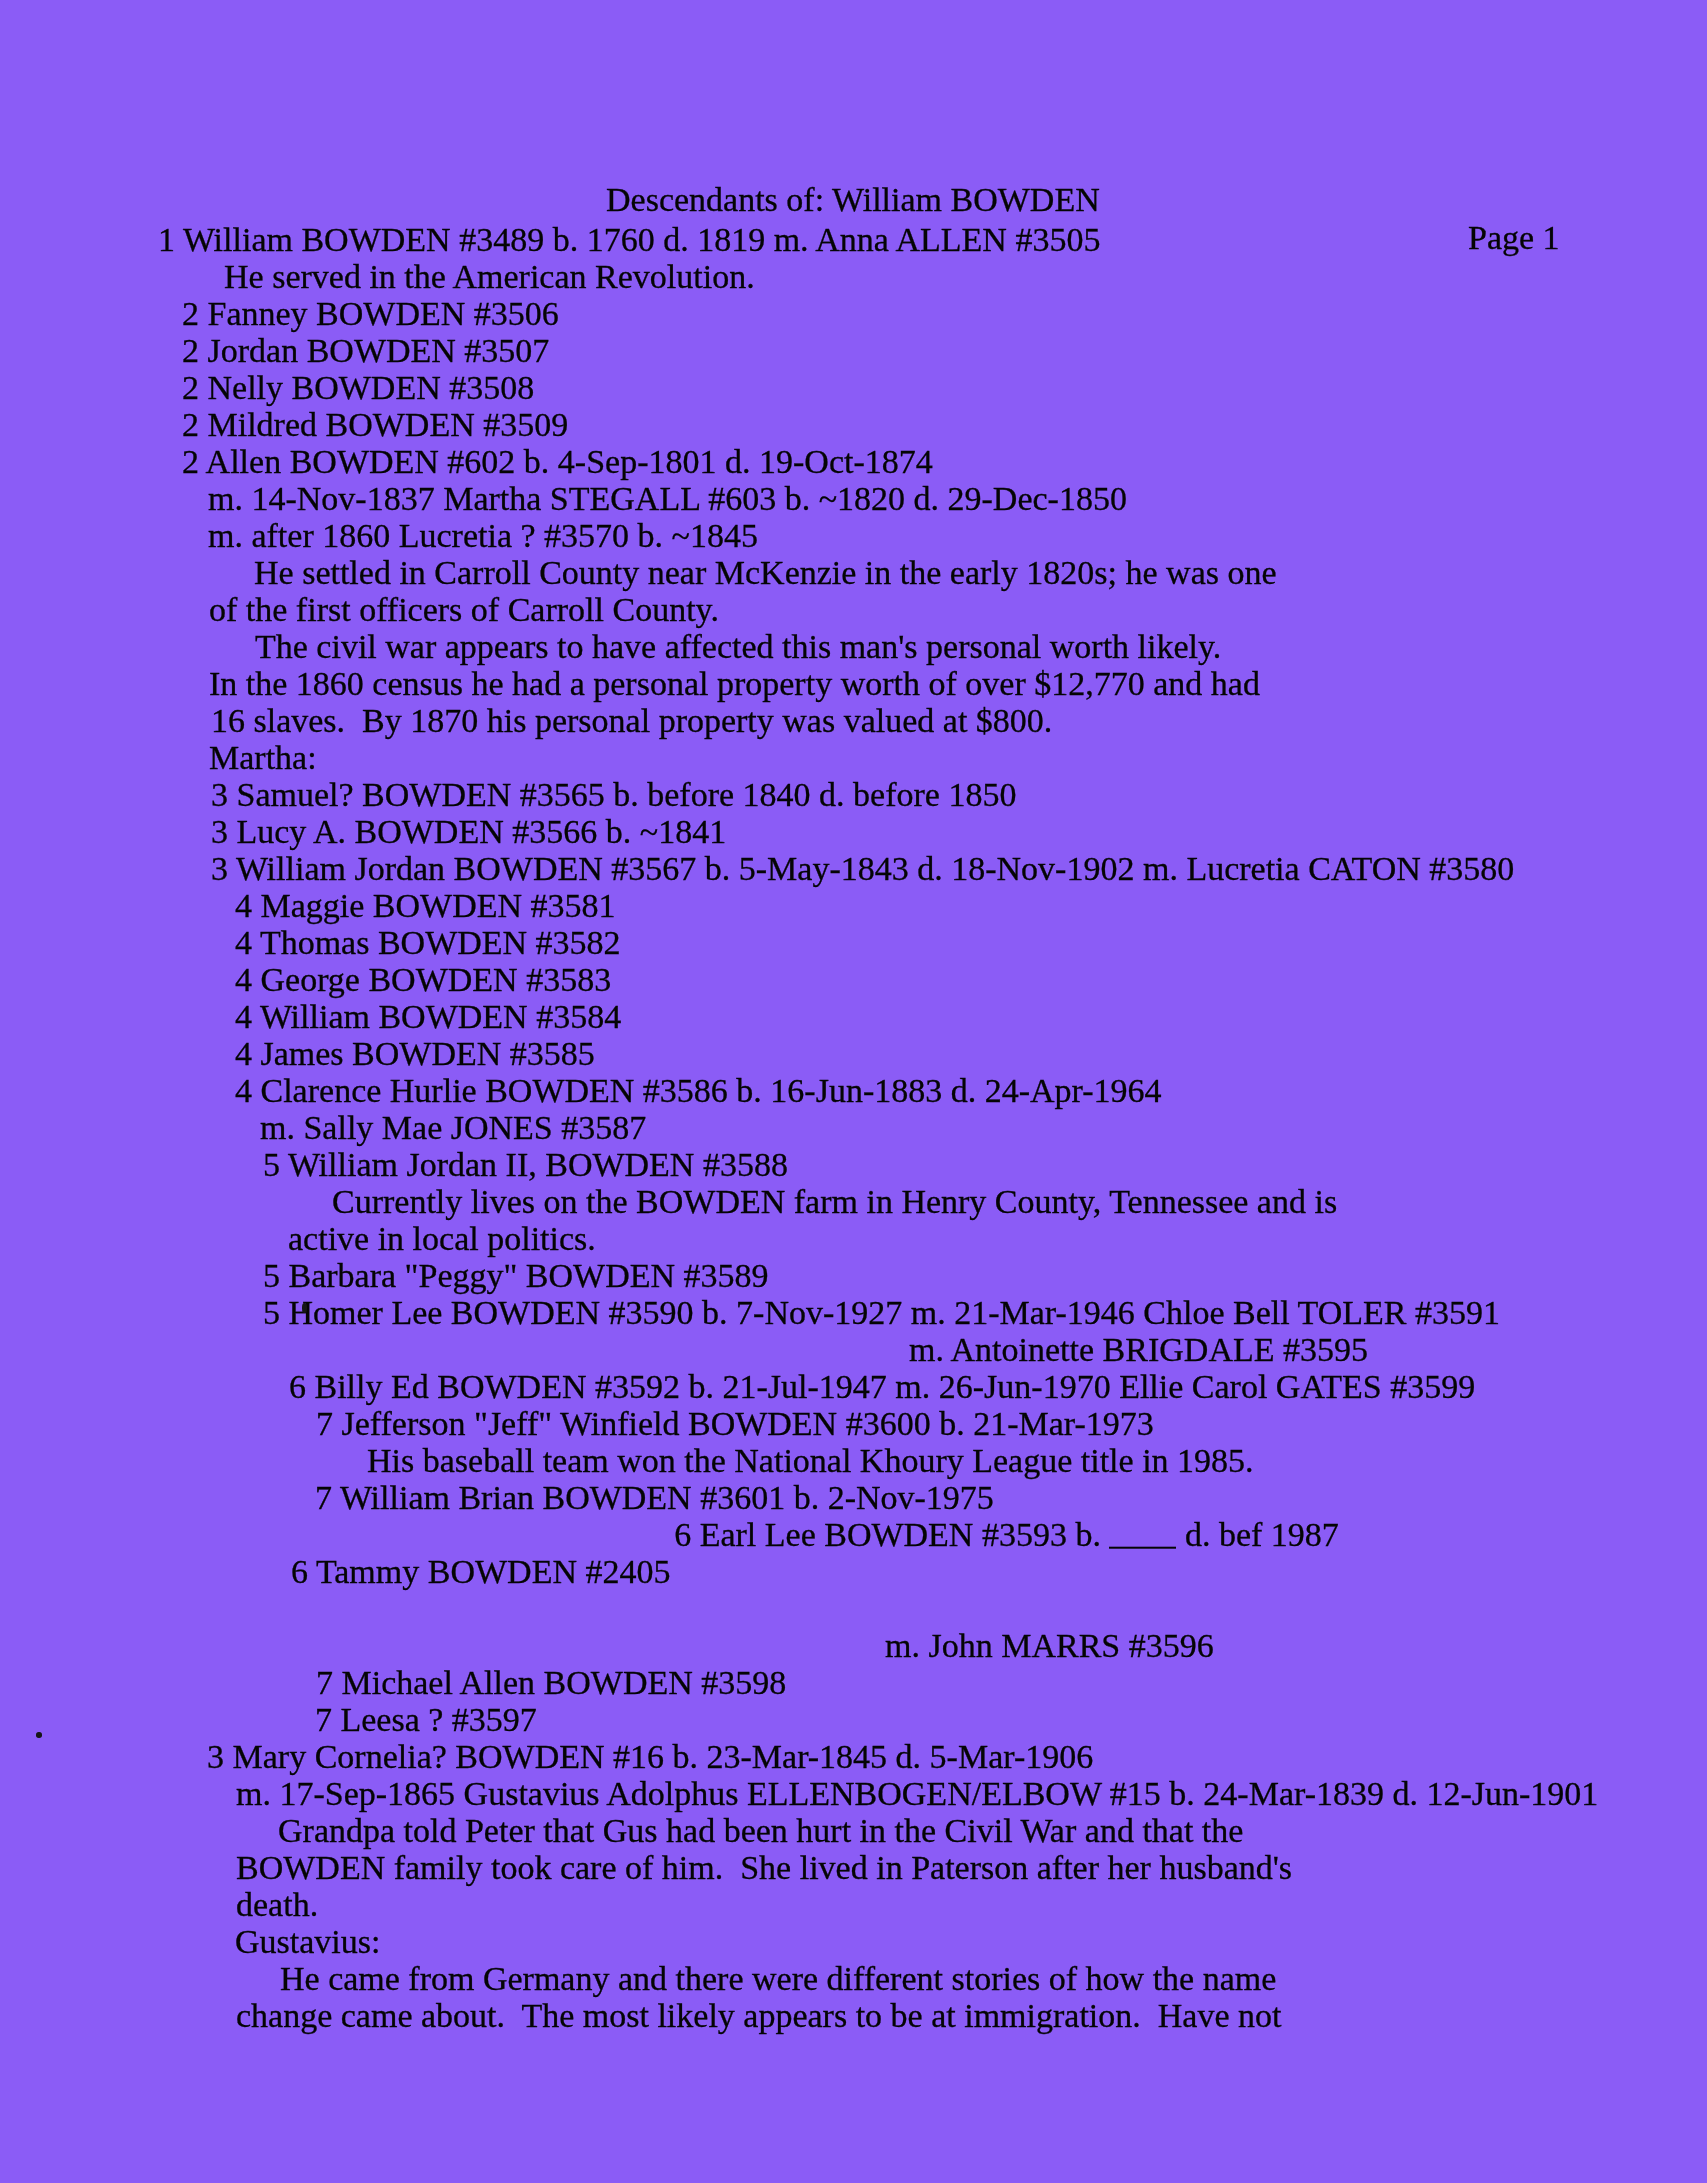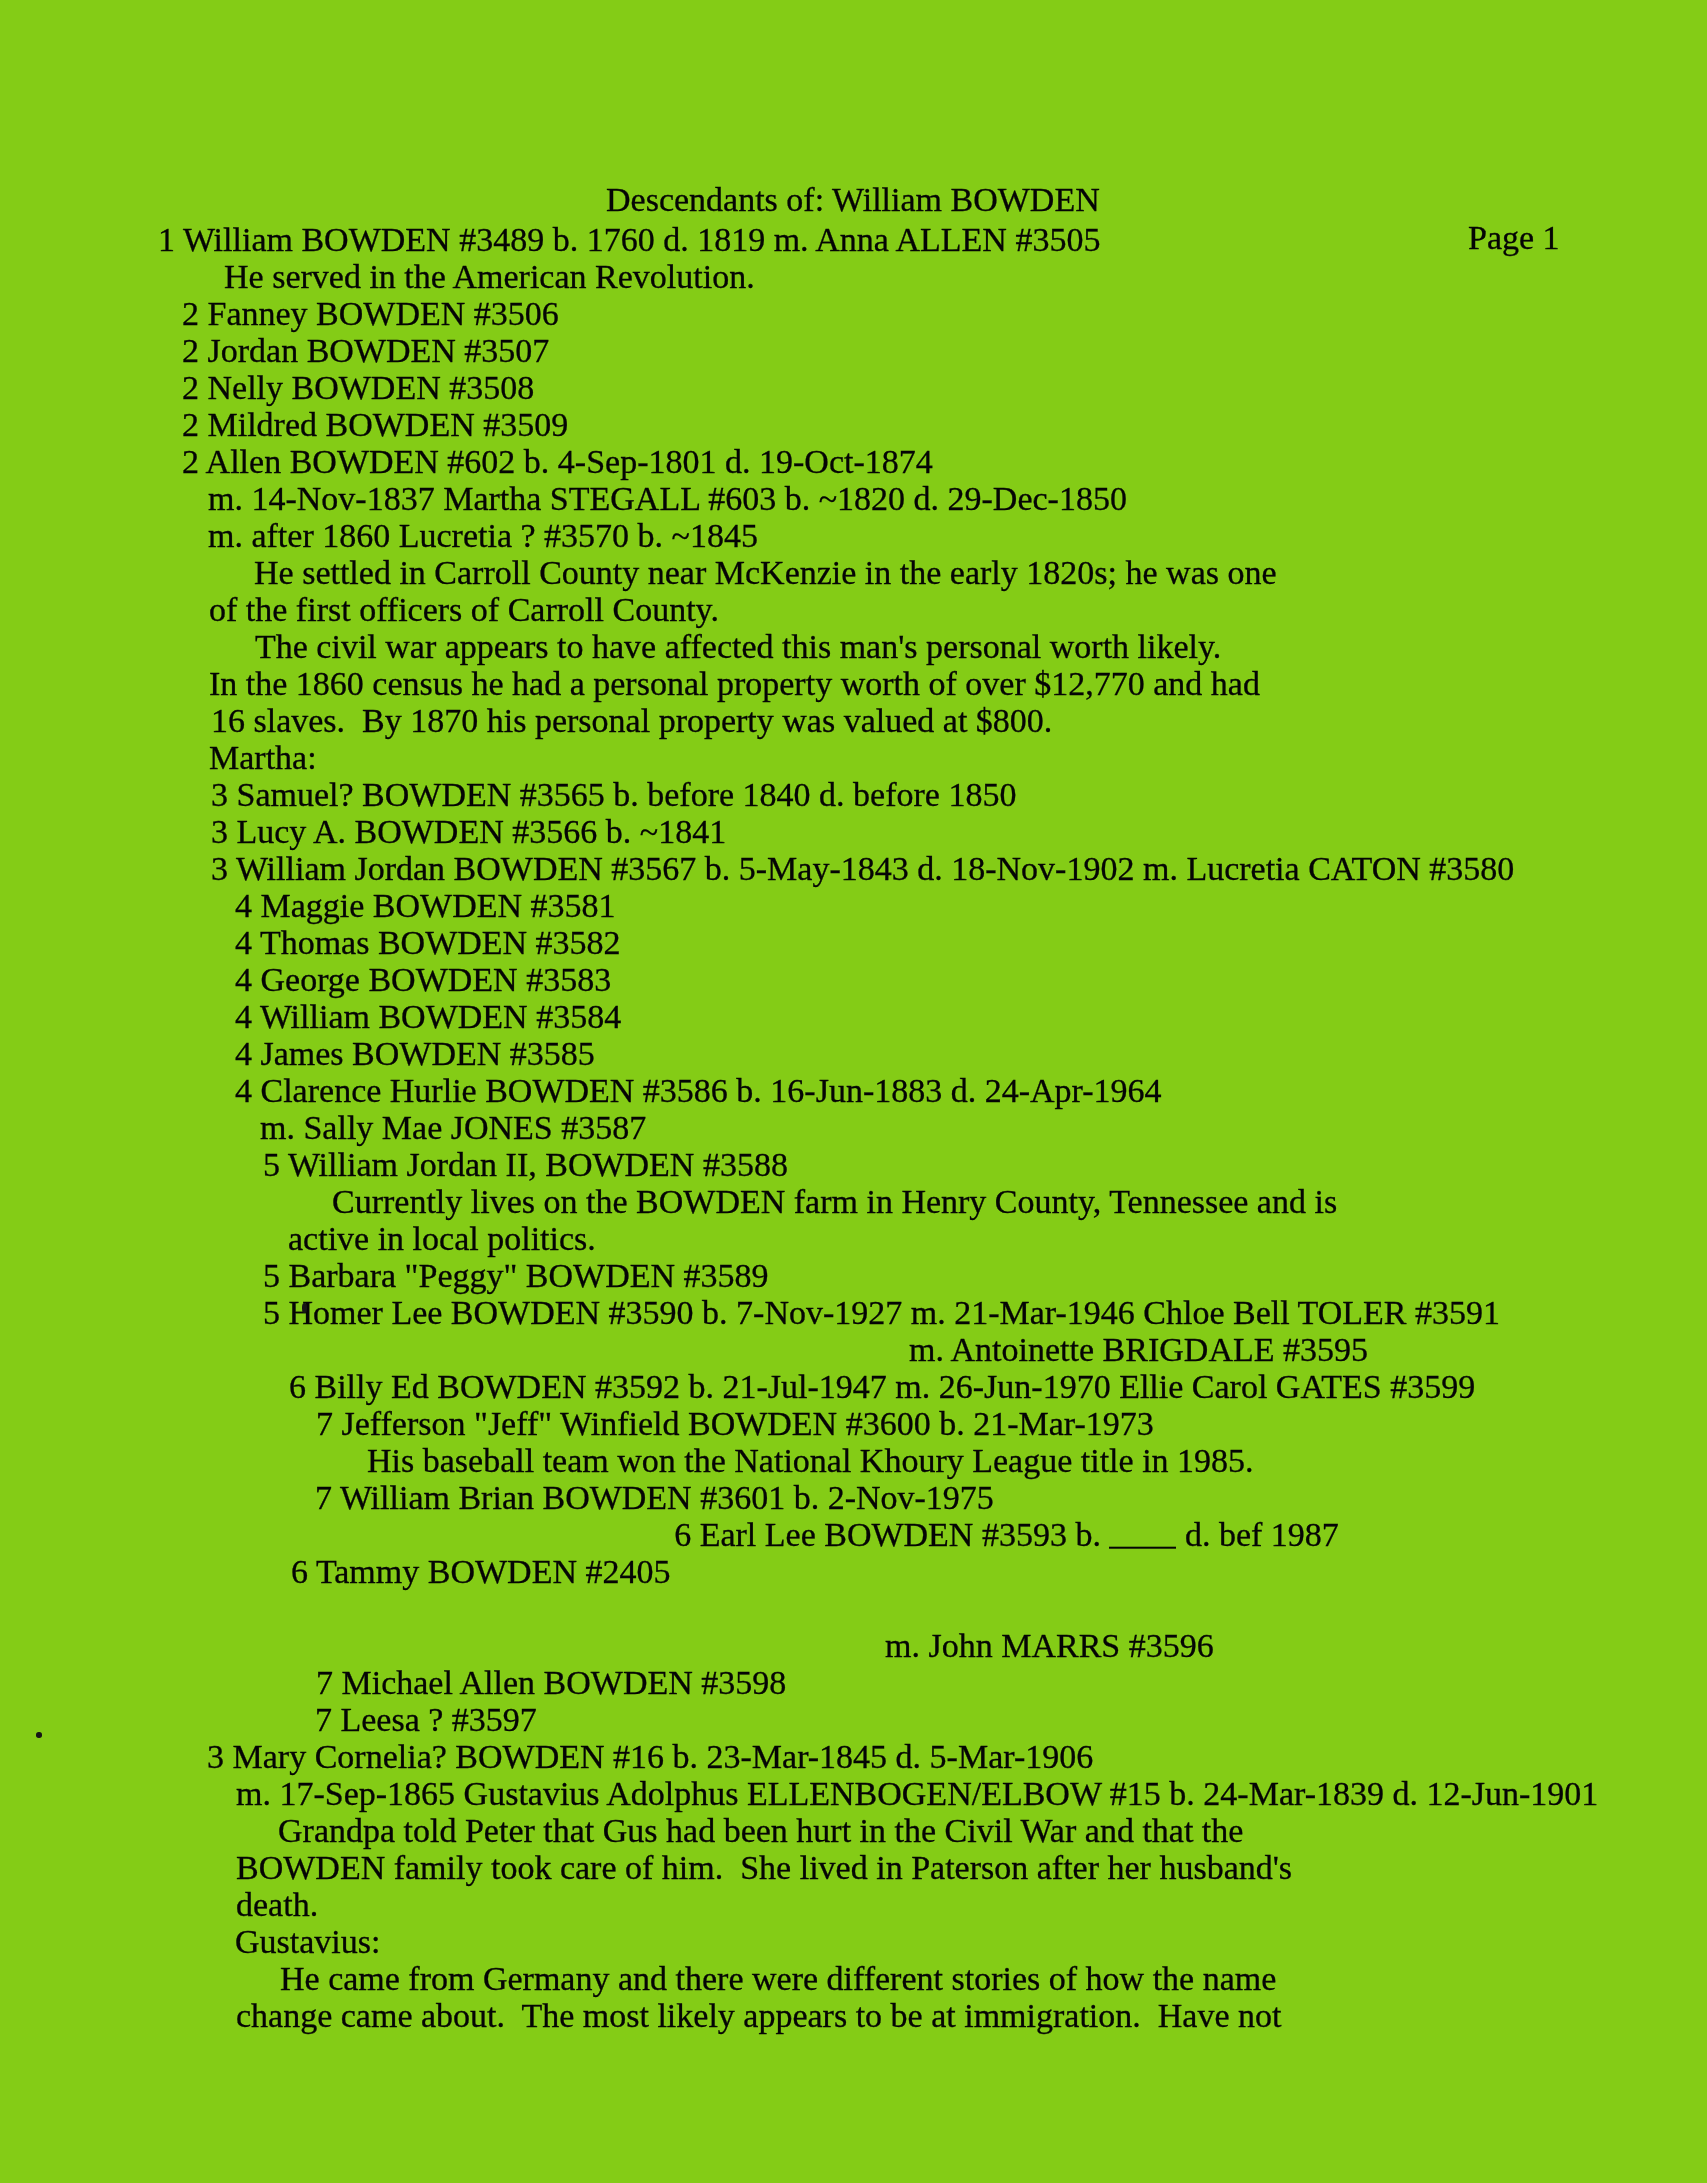--- a/index.html
+++ b/index.html
@@ -1,21 +1,21 @@
 <!DOCTYPE html>
 <html style="font-size:10.7px"><head>
 <meta charset="utf-8">
 <style>
   html,body{margin:0;padding:0;background:#777;}
   .page{
     position:relative;
     width:1707px;
     height:2183px;
     margin:0 auto;
-    background:#84cc16;
+    background:#8b5cf6;
     color:#050505;
     font-family:"Liberation Serif","DejaVu Serif",serif;
     font-size:34px;
     overflow:hidden;
     -webkit-text-stroke:0.3px #050505;
   }
   .header-row{
     position:absolute;
     top:143px;
     left:0;

